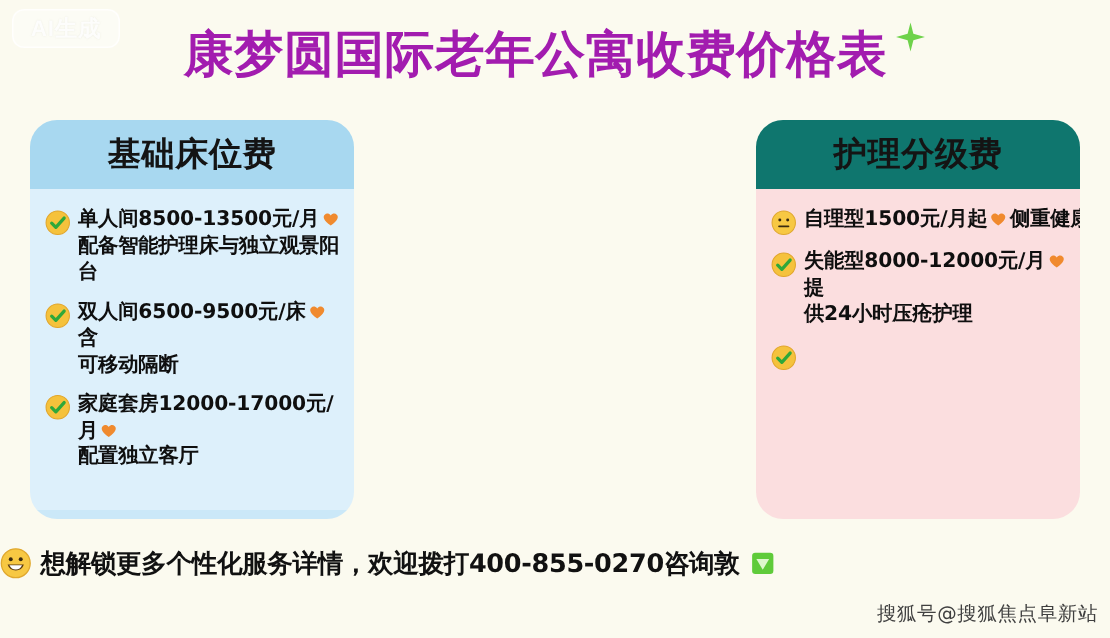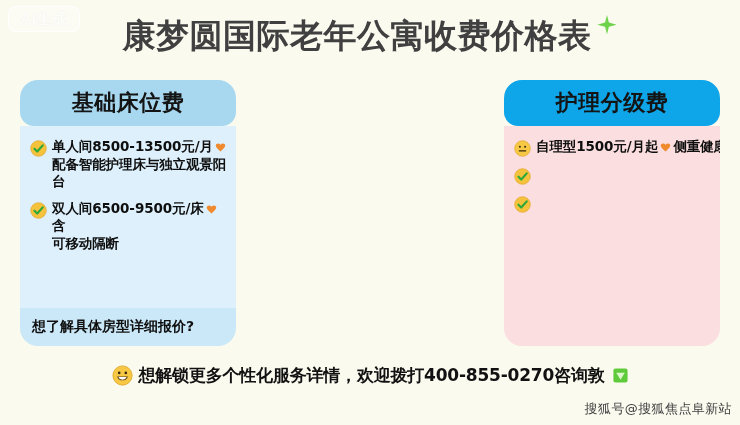--- a/index.html
+++ b/index.html
@@ -36,21 +36,21 @@
     left: 0; top: 8px;
     width: 740px;
     height: 56px;
     display: flex;
     align-items: center;
     justify-content: center;
   }
   .title-text {
     font-size: 33px;
     font-weight: 900;
-    color: #404040;
+    color: #a21caf;
     letter-spacing: 0.5px;
     white-space: nowrap;
     font-family: "DejaVu Sans", "Liberation Sans", sans-serif;
   }
   .sparkle {
     margin-left: 4px;
     margin-bottom: 22px;
     flex: 0 0 auto;
     display: block;
   }
@@ -72,41 +72,40 @@
     display: flex;
     flex-direction: column;
     position: relative;
   }
   .card-head {
     height: 46px;
     display: flex;
     align-items: center;
     justify-content: center;
     flex: 0 0 auto;
-    border-radius: 14px;
   }
   .card-head-text {
     font-size: 22px;
     font-weight: 900;
     color: #141414;
     letter-spacing: 0.5px;
     white-space: nowrap;
     font-family: "DejaVu Sans", "Liberation Sans", sans-serif;
   }
   .card-body {
     flex: 1 1 auto;
     padding: 12px 8px 17px 6px;
   }
 
   
   .c-blue  .card-head { background: #a8d8f0; }
   .c-blue  .card-body { background: #ddf0fb; }
   .c-blue  .card-foot { background: #cbe8f8; }
 
-  .c-pink  .card-head { background: #0ea5e9; }
+  .c-pink  .card-head { background: #0f766e; }
   .c-pink  .card-body { background: #fbdedf; }
 
   .c-green .card-head { background: #bdeca3; }
   .c-green .card-body { background: #e2f7da; }
 
   
   .bullet {
     display: flex;
     align-items: flex-start;
     margin-bottom: 9px;
@@ -146,21 +145,20 @@
   }
 
   
   .banner {
     position: absolute;
     left: 0; top: 358px;
     width: 740px;
     height: 34px;
     display: flex;
     align-items: center;
-    justify-content: center;
   }
   .banner-text {
     font-size: 17px;
     font-weight: 900;
     color: #111;
     white-space: nowrap;
     letter-spacing: -0.2px;
     font-family: "DejaVu Sans", "Liberation Sans", sans-serif;
   }
   .banner .emoji-ico { margin-right: 6px; }
@@ -211,20 +209,30 @@
         <div class="bullet">
           <svg width="17" height="17" viewBox="0 0 24 24" class="bullet-icon">
             <circle cx="12" cy="12" r="11" fill="#f5c23c" stroke="#e2a62b" stroke-width="1"></circle>
             <path d="M6.3 12.4 L10.2 16.3 L18 7.6" fill="none" stroke="#2fa83a" stroke-width="3.1" stroke-linecap="round" stroke-linejoin="round"></path>
           </svg>
           <div class="bullet-text">双人间6500-9500元/床<svg width="13" height="13" viewBox="0 0 24 24" class="inline-ico">
               <path d="M12 21 C3 14.5 2 10.2 4.6 7.6 C6.8 5.4 10 6 12 8.6 C14 6 17.2 5.4 19.4 7.6 C22 10.2 21 14.5 12 21 Z" fill="#f08a2e"></path>
             </svg>含
 可移动隔断</div>
         </div>
+        <div class="bullet">
+          <svg width="17" height="17" viewBox="0 0 24 24" class="bullet-icon">
+            <circle cx="12" cy="12" r="11" fill="#f5c23c" stroke="#e2a62b" stroke-width="1"></circle>
+            <path d="M6.3 12.4 L10.2 16.3 L18 7.6" fill="none" stroke="#2fa83a" stroke-width="3.1" stroke-linecap="round" stroke-linejoin="round"></path>
+          </svg>
+          <div class="bullet-text">家庭套房12000-17000元/月<svg width="13" height="13" viewBox="0 0 24 24" class="inline-ico">
+              <path d="M12 21 C3 14.5 2 10.2 4.6 7.6 C6.8 5.4 10 6 12 8.6 C14 6 17.2 5.4 19.4 7.6 C22 10.2 21 14.5 12 21 Z" fill="#f08a2e"></path>
+            </svg>
+配置独立客厅</div>
+        </div>
       </div>
       <div class="card-foot">
         <div class="card-foot-line">想了解具体房型详细报价?</div>
       </div>
     </div>
     <div class="card c-pink">
       <div class="card-head">
         <span class="card-head-text">护理分级费</span>
       </div>
       <div class="card-body">
@@ -237,20 +245,24 @@
           </svg>
           <div class="bullet-text">自理型1500元/月起<svg width="13" height="13" viewBox="0 0 24 24" class="inline-ico">
               <path d="M12 21 C3 14.5 2 10.2 4.6 7.6 C6.8 5.4 10 6 12 8.6 C14 6 17.2 5.4 19.4 7.6 C22 10.2 21 14.5 12 21 Z" fill="#f08a2e"></path>
             </svg>侧重健康监测</div>
         </div>
         <div class="bullet">
           <svg width="17" height="17" viewBox="0 0 24 24" class="bullet-icon">
             <circle cx="12" cy="12" r="11" fill="#f5c23c" stroke="#e2a62b" stroke-width="1"></circle>
             <path d="M6.3 12.4 L10.2 16.3 L18 7.6" fill="none" stroke="#2fa83a" stroke-width="3.1" stroke-linecap="round" stroke-linejoin="round"></path>
           </svg>
+          <div class="bullet-text">失能型8000-12000元/月<svg width="13" height="13" viewBox="0 0 24 24" class="inline-ico">
+              <path d="M12 21 C3 14.5 2 10.2 4.6 7.6 C6.8 5.4 10 6 12 8.6 C14 6 17.2 5.4 19.4 7.6 C22 10.2 21 14.5 12 21 Z" fill="#f08a2e"></path>
+            </svg>提
+供24小时压疮护理</div>
         </div>
         <div class="bullet">
           <svg width="17" height="17" viewBox="0 0 24 24" class="bullet-icon">
             <circle cx="12" cy="12" r="11" fill="#f5c23c" stroke="#e2a62b" stroke-width="1"></circle>
             <path d="M6.3 12.4 L10.2 16.3 L18 7.6" fill="none" stroke="#2fa83a" stroke-width="3.1" stroke-linecap="round" stroke-linejoin="round"></path>
           </svg>
         </div>
       </div>
     </div>
   </div>

